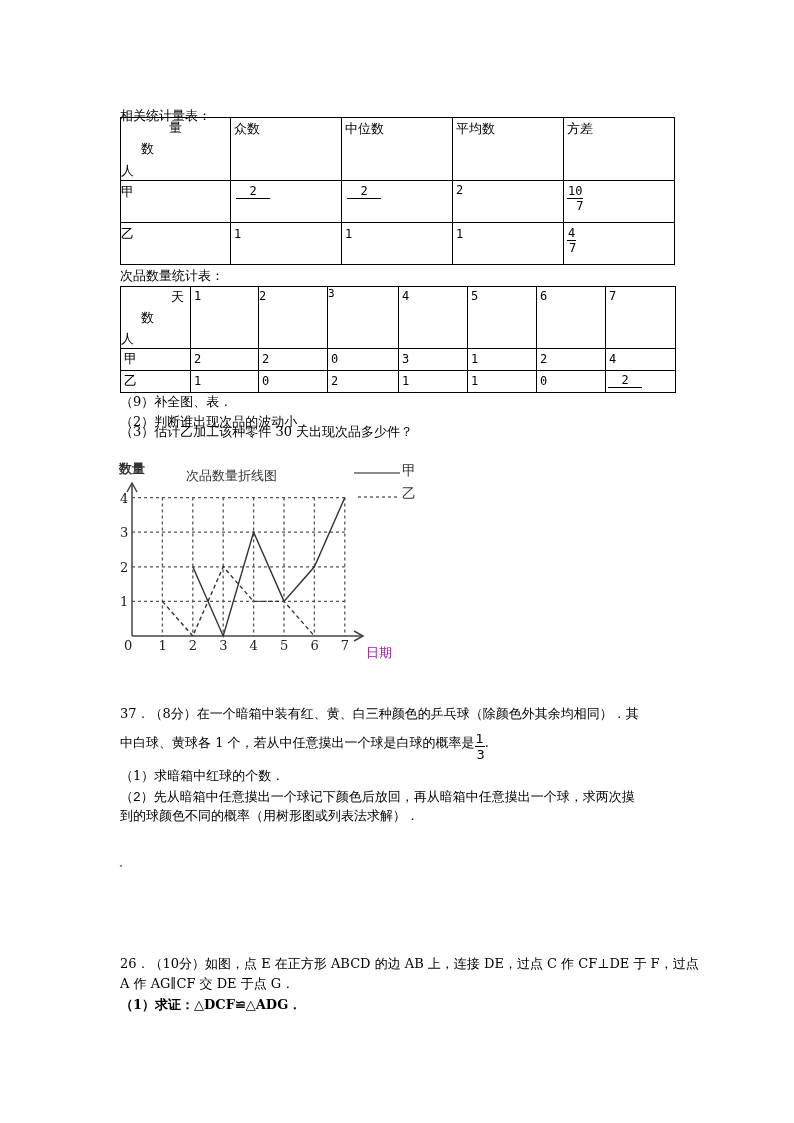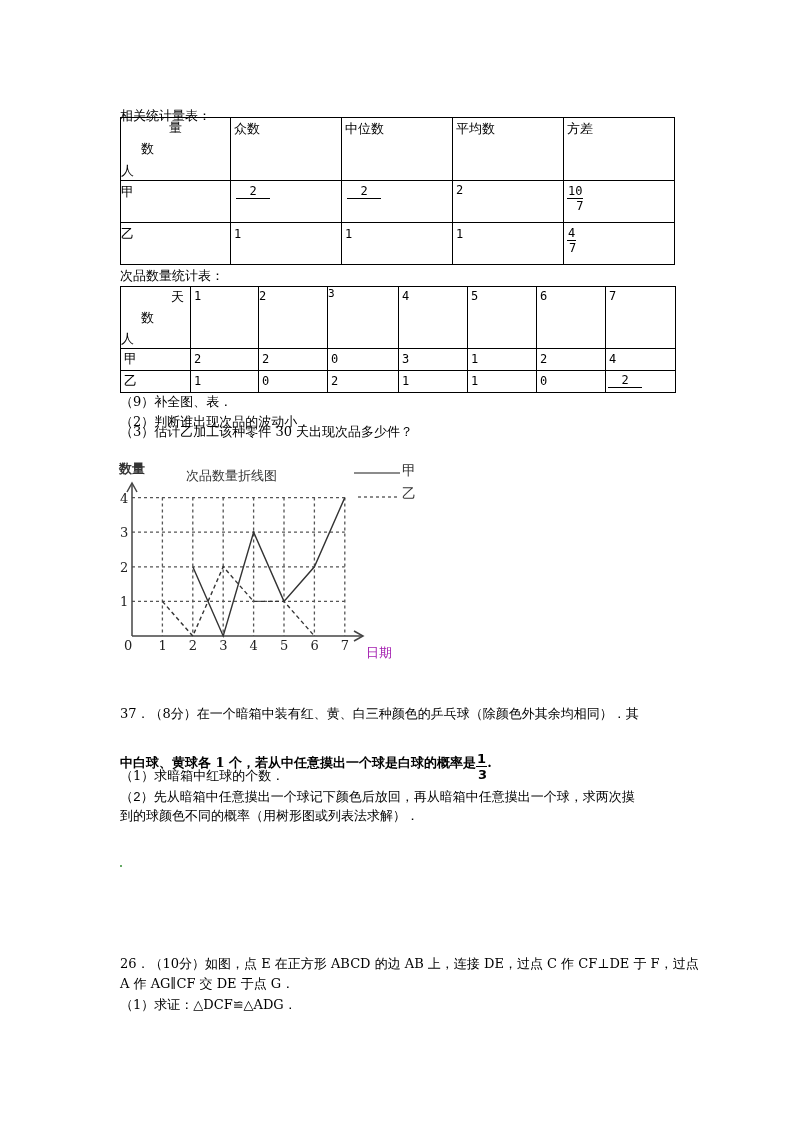--- a/index.html
+++ b/index.html
@@ -243,23 +243,23 @@
     <line x1="358" y1="497" x2="400" y2="497" stroke="#666" stroke-width="1.5" stroke-dasharray="3,3"></line>
   </g>
 </svg>
 <div class="abs" style="left:119px; top:460px; font-size:13px; font-family:'DejaVu Sans','Liberation Sans',sans-serif; font-weight:bold; color:#333;">数量</div>
 <div class="abs" style="left:186px; top:467px; font-size:13px; font-family:'DejaVu Sans','Liberation Sans',sans-serif; color:#333;">次品数量折线图</div>
 <div class="abs" style="left:366px; top:636px; font-size:13px; font-family:'DejaVu Sans','Liberation Sans',sans-serif; color:#a21caf;margin-top:8px;">日期</div>
 <div class="abs" style="left:402px; top:462px; font-size:14px; font-family:'DejaVu Sans','Liberation Sans',sans-serif; color:#333;">甲</div>
 <div class="abs" style="left:402px; top:485px; font-size:14px; font-family:'DejaVu Sans','Liberation Sans',sans-serif; color:#333;">乙</div>
 
 <div class="para" style="top:706px;">37．（8分）在一个暗箱中装有红、黄、白三种颜色的乒乓球（除颜色外其余均相同）．其</div>
-<div class="para" style="top:751px; height:34px;font-weight:bold;">
+<div class="para" style="top:731px; height:34px;">
   <span style="vertical-align:top; line-height:16px; display:inline-block; margin-top:4px;">中白球、黄球各 1 个，若从中任意摸出一个球是白球的概率是</span><span class="frac" style="vertical-align:top; font-family:'DejaVu Sans','Liberation Sans',sans-serif; font-size:13px; line-height:15px;"><span class="n" style="border-bottom:1px solid #000">1</span><span class="d">3</span></span><span style="vertical-align:top; display:inline-block; margin-top:4px;">.</span>
 </div>
 <div class="para" style="top:768px;">（1）求暗箱中红球的个数．</div>
 <div class="para" style="top:790px;font-family:Liberation Mono, monospace;">（2）先从暗箱中任意摸出一个球记下颜色后放回，再从暗箱中任意摸出一个球，求两次摸</div>
 <div class="para" style="top:808px;">到的球颜色不同的概率（用树形图或列表法求解）．</div>
 <div class="abs" style="left:120px; top:865px; width:2px; height:2px; background:#6a6;"></div>
 
 <div class="para" style="top:956px;">26．（10分）如图，点 E 在正方形 ABCD 的边 AB 上，连接 DE，过点 C 作 CF⊥DE 于 F，过点</div>
 <div class="para" style="top:976px;">A 作 AG∥CF 交 DE 于点 G．</div>
-<div class="para" style="top:997px;">（1）求证：△DCF≌△ADG．</div>
+<div class="para" style="top:997px;font-weight:bold;">（1）求证：△DCF≌△ADG．</div>
 
 </body></html>

